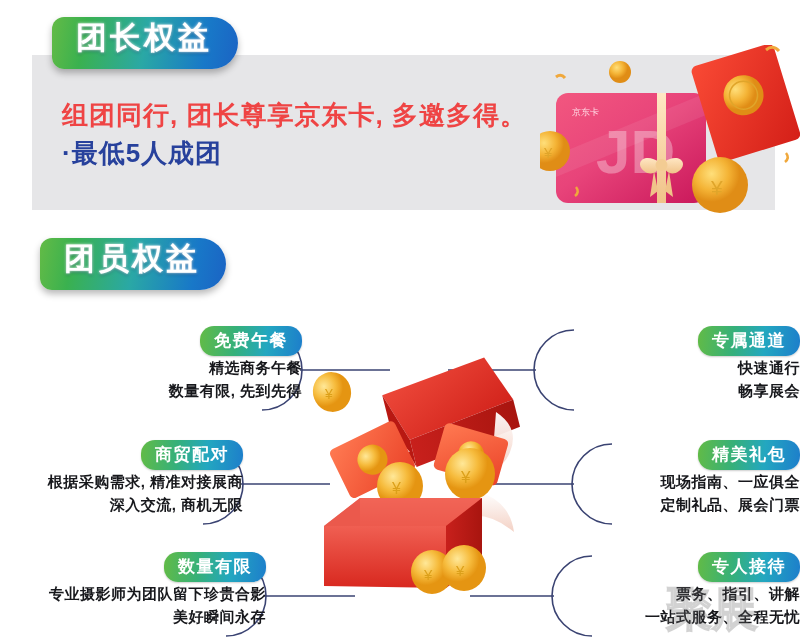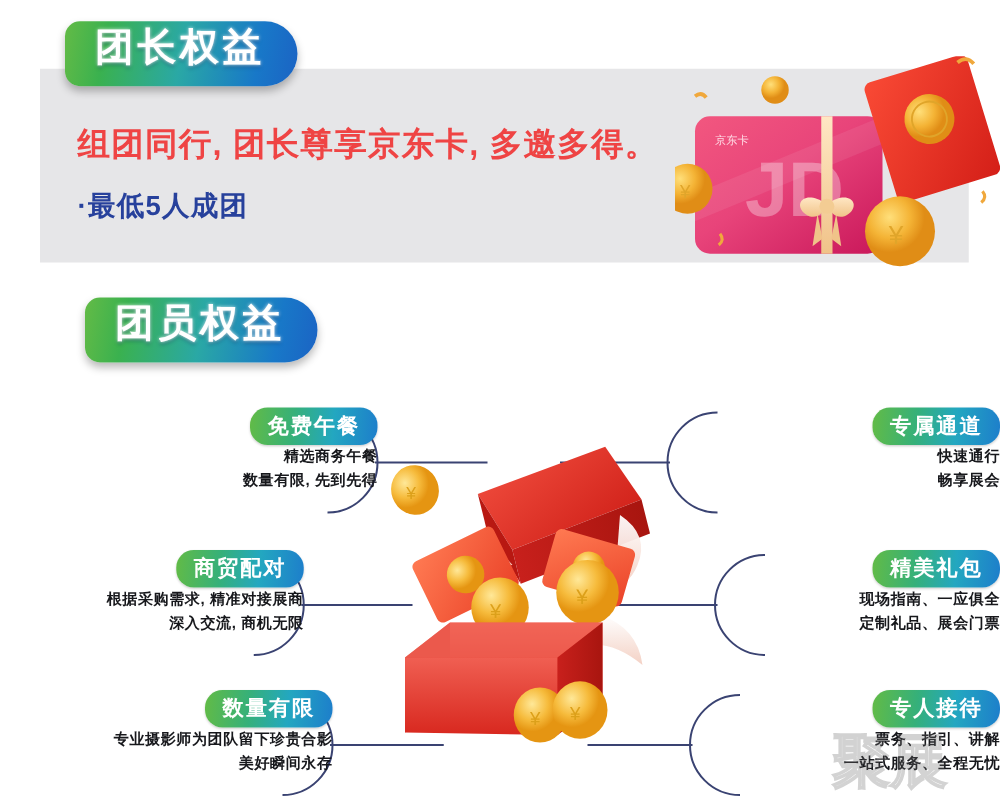--- a/index.html
+++ b/index.html
@@ -31,35 +31,35 @@
   }
   .ribbon .ribbon-label {
     color: #ffffff;
     font-size: 31px;
     font-weight: bold;
     letter-spacing: 3px;
     text-shadow: 0 0 3px rgba(255,255,255,.85), 0 2px 3px rgba(0,40,90,.35);
     white-space: nowrap;
   }
   #leader-ribbon { left: 52px; top: 17px; }
-  #member-ribbon { left: 68px; top: 238px; }
+  #member-ribbon { left: 40px; top: 238px; }
 
   #leader-headline {
     position: absolute;
     left: 62px; top: 98px;
     font-size: 26px;
     font-weight: bold;
     color: #ef4444;
     letter-spacing: 1px;
     white-space: nowrap;
   }
   #leader-subline {
     position: absolute;
-    left: 62px; top: 150px;
-    font-size: 22px;
+    left: 62px; top: 136px;
+    font-size: 26px;
     font-weight: bold;
     color: #27419c;
     letter-spacing: 1px;
     white-space: nowrap;
   }
 
   
   #jd-art { position: absolute; left: 540px; top: 45px; width: 260px; height: 175px; }
 
   
@@ -70,21 +70,21 @@
     padding: 3px 14px 4px 14px;
     background: linear-gradient(95deg, #62bb46 0%, #35b07a 35%, #23a7c0 65%, #1d7ecb 100%);
     color: #ffffff;
     font-size: 17px;
     font-weight: bold;
     letter-spacing: 1.5px;
     white-space: nowrap;
     box-shadow: 0 1px 2px rgba(0,0,0,.2);
   }
   .desc {
-    font-size: 12px;
+    font-size: 15px;
     color: #17181c;
     font-weight: bold;
     letter-spacing: .5px;
     white-space: nowrap;
     line-height: 1.55;
   }
   .left-item { text-align: right; padding-left: 44px; }
   .left-item .pill-row { text-align: right; }
   .right-item { text-align: right; }
 

